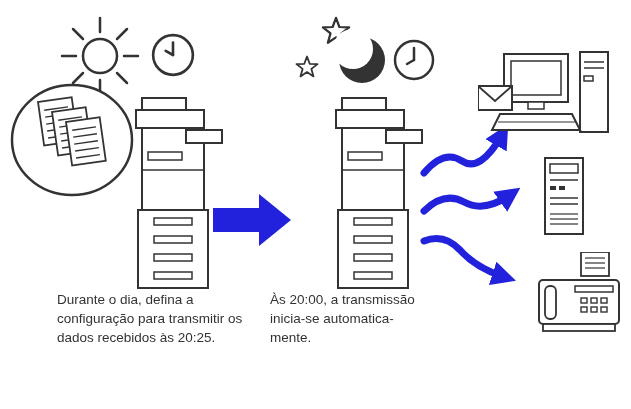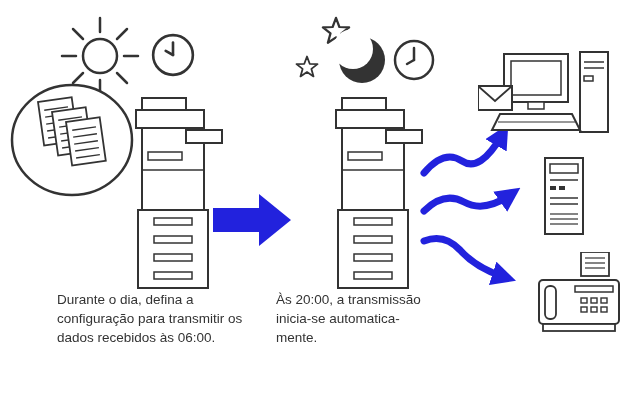--- a/index.html
+++ b/index.html
@@ -197,18 +197,18 @@
         <rect x="68" y="46" width="6" height="5"></rect>
       <rect x="48" y="55" width="6" height="5"></rect>
         <rect x="58" y="55" width="6" height="5"></rect>
         <rect x="68" y="55" width="6" height="5"></rect>
     </g>
     <rect class="fw" x="10" y="72" width="72" height="7" stroke-width="1.8"></rect>
   </svg>
 
   <div class="caption" style="left:57px; top:290px; width:200px;">Durante o dia, defina a
 configuração para transmitir os
-dados recebidos às 06:00.</div>
-  <div class="caption" style="left:276px; top:290px; width:170px;">Às 20:00, a transmissão
+dados recebidos às 20:25.</div>
+  <div class="caption" style="left:270px; top:290px; width:170px;">Às 20:00, a transmissão
 inicia-se automatica-
 mente.</div>
 
 </div>
 
 </body></html>

